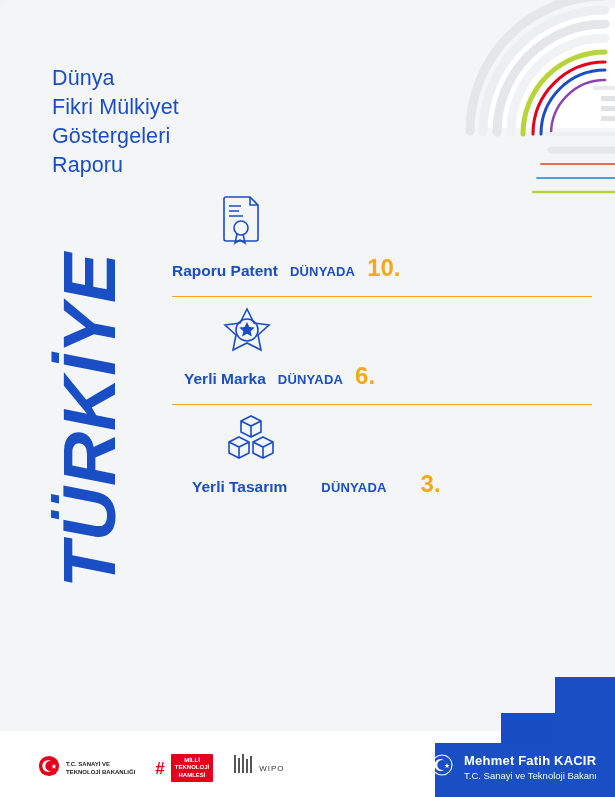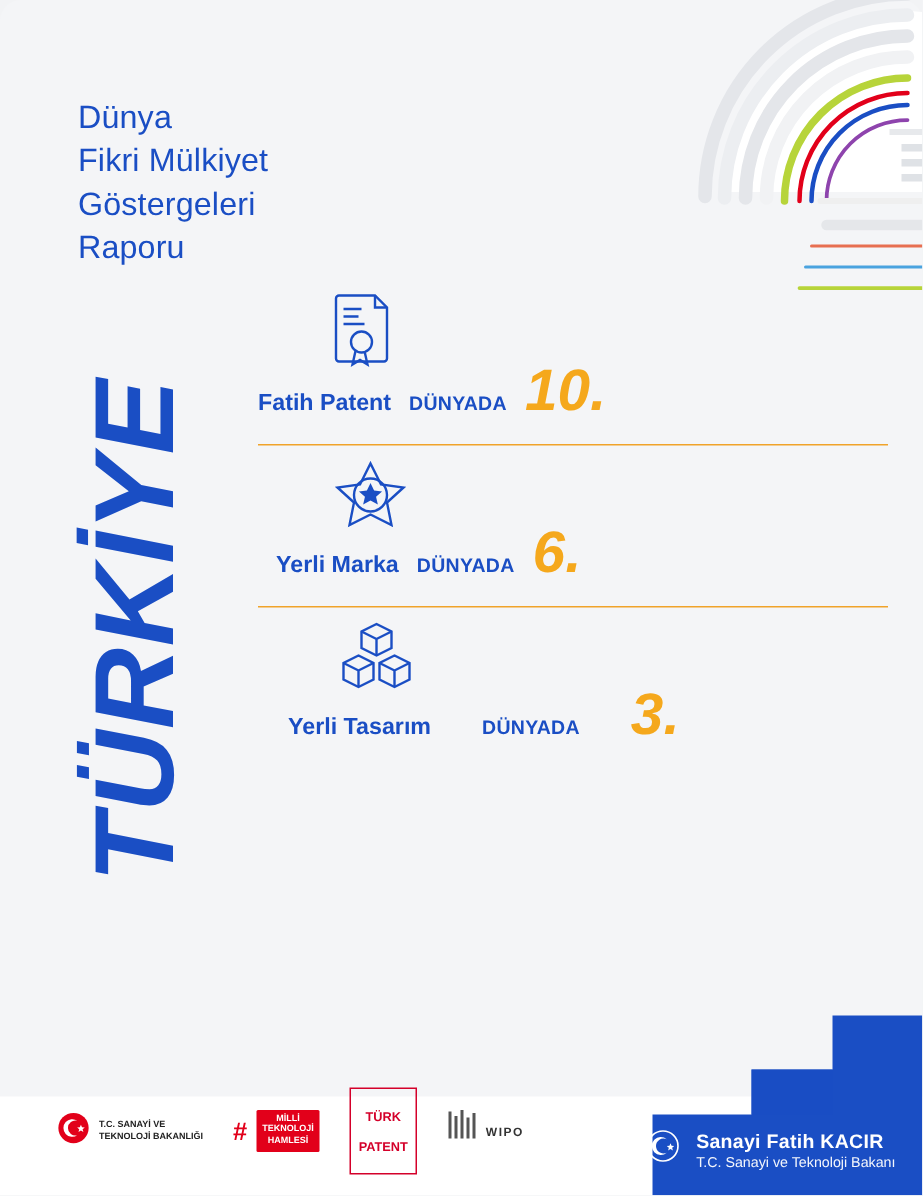--- a/index.html
+++ b/index.html
@@ -99,24 +99,23 @@
     font-weight: 700;
   }
   .rank-world {
     color: #1a4ec4;
     font-size: 13px;
     font-weight: 700;
     letter-spacing: .2px;
   }
   .rank-value {
     color: #f5a81c;
-    font-size: 39px;
+    font-size: 24px;
     font-weight: 800;
     line-height: 1;
-    font-style: italic;
   }
 
   
   .rank-row.r2 .rank-text { padding-left: 12px; }
   .rank-row.r3 .rank-text { padding-left: 20px; gap: 34px; }
   .rank-row.r2 .rank-icon { left: 44px; }
   .rank-row.r3 .rank-icon { left: 48px; }
 
   
   .footnote {
@@ -197,21 +196,21 @@
   .turkpatent {
     border: 1.6px solid #d4002a;
     color: #d4002a;
     font-size: 8.5px;
     font-weight: 800;
     line-height: 10px;
     text-align: center;
     padding: 3px 5px;
     white-space: pre-line;
   }
-  .wipo-text { font-size: 8px; font-weight: 700; color: #333; letter-spacing: 1px; text-align:right; }
+  .wipo-text { font-size: 8px; font-weight: 400; color: #333; letter-spacing: 1px; text-align:right; }
 </style>
 </head>
 <body>
 
 <div id="infographic">
 
   <div class="arc-art">
     <svg width="250" height="230" viewBox="0 0 250 230" xmlns="http://www.w3.org/2000/svg">
       <defs>
         <clipPath id="clipArc">
@@ -262,21 +261,21 @@
       <div class="rank-icon">
         <svg viewBox="0 0 62 54" width="62" height="54" fill="none" stroke="#1a4ec4" stroke-width="1.6">
           <path d="M16 3 h24 l8 8 v34 a2 2 0 0 1 -2 2 H16 a2 2 0 0 1 -2 -2 V5 a2 2 0 0 1 2 -2 z"></path>
           <path d="M40 3 v8 h8"></path>
           <path d="M19 12 h12 M19 17 h10 M19 22 h14"></path>
           <circle cx="31" cy="34" r="7"></circle>
           <path d="M27 40 l-2 9 5-3 5 3 -2-9"></path>
         </svg>
       </div>
       <div class="rank-text">
-        <span class="rank-label">Fatih Patent</span>
+        <span class="rank-label">Raporu Patent</span>
         <span class="rank-world">DÜNYADA</span>
         <span class="rank-value">10.</span>
       </div>
     </div>
 
     <div class="rank-row r2">
       <div class="rank-icon">
         <svg viewBox="0 0 62 54" width="62" height="54" fill="none" stroke="#1a4ec4" stroke-width="1.6">
           <path d="M31 6 L38 20 L53 22 L42 32 L45 47 L31 40 L17 47 L20 32 L9 22 L24 20 Z"></path>
           <circle cx="31" cy="27" r="11"></circle>
@@ -325,21 +324,21 @@
 
   <div class="minister">
     <span>
       <svg width="24" height="24" viewBox="0 0 24 24" fill="none" stroke="#ffffff" stroke-width="1.1">
         <circle cx="12" cy="12" r="10"></circle>
         <path d="M14.5 7.5a5 5 0 1 0 0 9 6 6 0 1 1 0-9z" fill="#ffffff" stroke="none"></path>
         <path d="M17 10.2l.7 1.7 1.8.1-1.4 1.2.5 1.8-1.6-1-1.6 1 .5-1.8-1.4-1.2 1.8-.1z" fill="#ffffff" stroke="none"></path>
       </svg>
     </span>
     <div>
-      <div class="minister-name">Sanayi Fatih KACIR</div>
+      <div class="minister-name">Mehmet Fatih KACIR</div>
       <div class="minister-role">T.C. Sanayi ve Teknoloji Bakanı</div>
     </div>
   </div>
 
   <div class="logos">
 
     <div class="logo-block">
       <span>
         <svg width="22" height="22" viewBox="0 0 24 24">
           <circle cx="12" cy="12" r="11" fill="#e2001a"></circle>
@@ -351,24 +350,20 @@
 TEKNOLOJİ BAKANLIĞI</span>
     </div>
 
     <div class="logo-block">
       <span class="hash">#</span>
       <span class="milli-badge">MİLLİ
 TEKNOLOJİ
 HAMLESİ</span>
     </div>
 
-    <div class="turkpatent">
-      <div>TÜRK</div>
-      <div>PATENT</div>
-    </div>
 
     <div class="logo-block">
       <span>
         <svg width="20" height="26" viewBox="0 0 20 26">
           <g fill="#555">
             <rect x="1" y="2" width="2" height="18"></rect>
             <rect x="5" y="5" width="2" height="15"></rect>
             <rect x="9" y="1" width="2" height="19"></rect>
             <rect x="13" y="6" width="2" height="14"></rect>
             <rect x="17" y="3" width="2" height="17"></rect>

